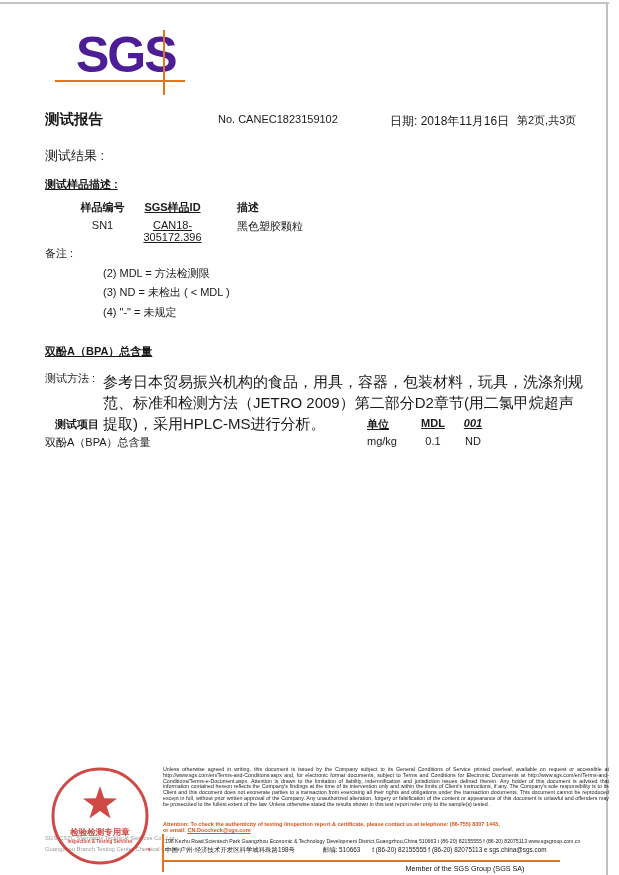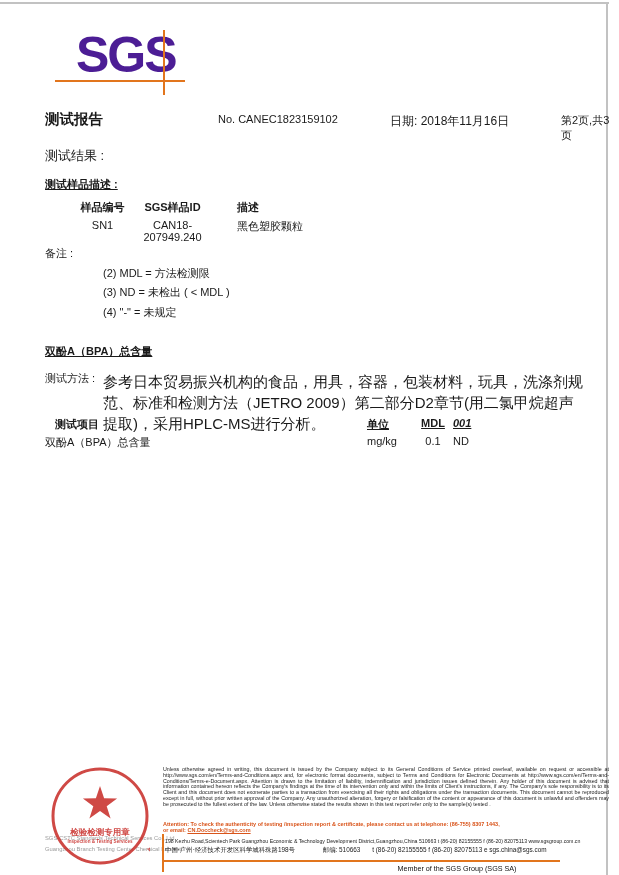--- a/index.html
+++ b/index.html
@@ -12,64 +12,64 @@
   
   .logo-text { position:absolute; left:76px; top:30px; font-size:50px; font-weight:bold;
                color:#4c1d95; letter-spacing:-2px; line-height:1; }
   .logo-vline { position:absolute; left:163px; top:30px; width:2px; height:65px; background:#e2751d; }
   .logo-hline { position:absolute; left:55px; top:80px; width:130px; height:2px; background:#e2751d; }
 
   
   .title { position:absolute; left:45px; top:110px; font-size:14.5px; font-weight:bold; }
   .report-no { position:absolute; left:218px; top:113px; font-size:11px; }
   .date { position:absolute; left:390px; top:113px; font-size:12px; }
-  .page-info { position:absolute; left:517px; top:113px; font-size:11px;margin-left:44px; }
+  .page-info { position:absolute; left:517px; top:113px; font-size:11px; }
   .u { text-decoration:underline; }
   .it { font-style:italic; }
 
   .results-label { position:absolute; left:45px; top:147px; font-size:13px; }
   .sample-desc-label { position:absolute; left:45px; top:177px; font-size:11px; font-weight:bold; text-decoration:underline; }
 
   .sample-table-head { position:absolute; left:0; top:200px; width:619px; font-size:11px; font-weight:bold; }
   .sample-table-row  { position:absolute; left:0; top:219px; width:619px; font-size:11px; }
   .col-sno { position:absolute; left:60px; width:85px; text-align:center; }
-  .col-sid { position:absolute; left:125px; width:95px; text-align:center; }
+  .col-sid { position:absolute; left:125px; width:95px; text-align:center;text-decoration:underline; }
   .col-sdesc { position:absolute; left:237px; }
 
   .notes-label { position:absolute; left:45px; top:246px; font-size:11px; }
   .notes { position:absolute; left:103px; top:264px; font-size:11px; line-height:19.3px; }
 
   .bpa-heading { position:absolute; left:45px; top:344px; font-size:11px; font-weight:bold; text-decoration:underline; }
   .method-label { position:absolute; left:45px; top:371px; font-size:11px; }
   .method-text { position:absolute; left:103px; top:371px; width:482px; font-size:15px; line-height:21px; }
 
   .rt-head { position:absolute; left:0; top:417px; width:619px; font-size:11px; font-weight:bold; }
   .rt-row  { position:absolute; left:0; top:435px; width:619px; font-size:11px; }
   .rt-item-h { position:absolute; left:55px; }
   .rt-item { position:absolute; left:45px; }
   .rt-unit { position:absolute; left:367px; width:50px; text-align:left; }
   .rt-mdl  { position:absolute; left:413px; width:40px; text-align:center; }
-  .rt-val  { position:absolute; left:453px; width:40px; }
+  .rt-val  { position:absolute; left:453px; width:40px; text-align:center; }
 
   
   .company-l1 { position:absolute; left:45px; top:835px; font-size:5.8px; color:#9b9b9b; white-space:nowrap; }
   .company-l2 { position:absolute; left:45px; top:846px; font-size:5.8px; color:#9b9b9b; white-space:nowrap; }
   .stamp { position:absolute; left:50px; top:766px; opacity:.88; }
 
   .legal { position:absolute; left:163px; top:767px; width:446px; font-size:5.3px; line-height:5.8px;
            text-align:justify; color:#1c1c1c; }
   .attention { position:absolute; left:163px; top:821px; width:446px; font-size:5.5px; line-height:6.4px;
                font-weight:bold; color:#d9541a; }
   .addr1 { position:absolute; left:165px; top:838px; font-size:5.2px; white-space:nowrap; color:#222; }
   .addr2 { position:absolute; left:165px; top:846px; font-size:6.4px; white-space:nowrap; color:#222; }
   .addr2 .mid { margin-left:26px; }
   .addr2 .right { margin-left:10px; }
   .foot-vline { position:absolute; left:162px; top:834px; width:2px; height:38px; background:#e2751d; }
   .foot-hline { position:absolute; left:163px; top:860px; width:397px; height:2px; background:#e2751d; }
-  .member { position:absolute; left:342px; top:864px; width:230px; text-align:center; font-size:7.2px; color:#111; }
+  .member { position:absolute; left:350px; top:864px; width:230px; text-align:center; font-size:7.2px; color:#111; }
 </style>
 </head>
 <body>
 
 <div class="page">
   <div class="edge-top"></div>
   <div class="edge-right"></div>
 
   <div class="logo-text">SGS</div>
   <div class="logo-vline"></div>
@@ -83,21 +83,21 @@
   <div class="results-label">测试结果 :</div>
   <div class="sample-desc-label">测试样品描述 :</div>
 
   <div class="sample-table-head">
     <span class="col-sno">样品编号</span>
     <span class="col-sid">SGS样品ID</span>
     <span class="col-sdesc">描述</span>
   </div>
   <div class="sample-table-row">
     <span class="col-sno">SN1</span>
-    <span class="col-sid">CAN18-207949.240</span>
+    <span class="col-sid">CAN18-305172.396</span>
     <span class="col-sdesc">黑色塑胶颗粒</span>
   </div>
 
   <div class="notes-label">备注 :</div>
   <div class="notes">
     <div>(2) MDL = 方法检测限</div>
     <div>(3) ND = 未检出 ( &lt; MDL )</div>
     <div>(4) "-" = 未规定</div>
   </div>
 

